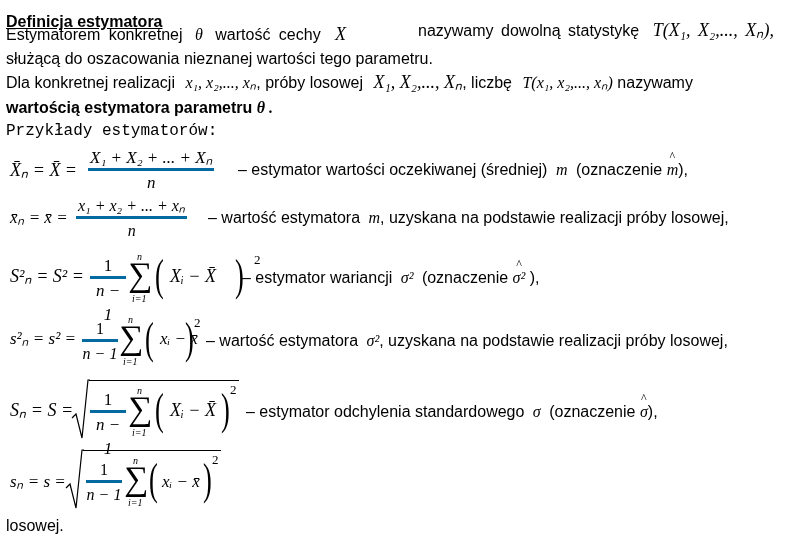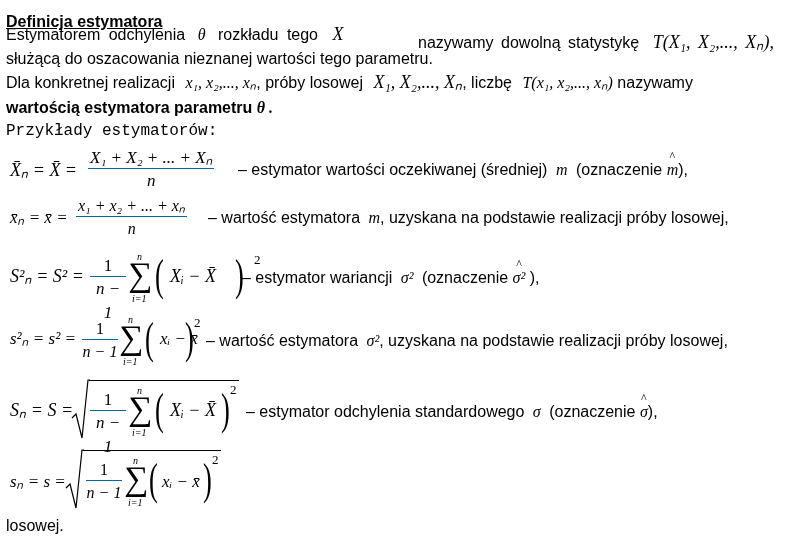--- a/index.html
+++ b/index.html
@@ -4,42 +4,42 @@
 <style>
   html, body { margin:0; padding:0; background:#ffffff; }
   body { width:790px; height:540px; overflow:hidden; position:relative;
          font-family:"Liberation Sans", sans-serif; color:#000; }
   .txt { position:absolute; font-size:16px; line-height:20px; white-space:nowrap; }
   .math { font-family:"Liberation Serif", serif; font-style:italic; }
   .mr { font-family:"Liberation Serif", serif; font-style:normal; }
   .title { font-weight:bold; text-decoration:underline; }
   .abs { position:absolute; }
   .frac { position:absolute; display:inline-block; text-align:center; }
-  .frac .num { display:block; padding:0 2px; border-bottom:1px solid #0369a1; line-height:20px; }
+  .frac .num { display:block; padding:0 2px; border-bottom:3px solid #0369a1; line-height:20px; }
   .frac .den { display:block; line-height:24px; }
   .hat { position:relative; display:inline-block; }
   .hatmark { position:absolute; left:50%; top:-14px; transform:translateX(-50%); font-size:12px; font-style:normal; }
   .sigma { position:absolute; font-family:"Liberation Serif", serif; font-size:34px; line-height:34px; font-style:normal; }
   .lim { position:absolute; font-family:"Liberation Serif", serif; font-size:10px; line-height:10px; font-style:italic; }
   .paren { position:absolute; font-family:"Liberation Serif", serif; font-size:44px; line-height:44px; font-weight:100; transform:scaleX(0.6); }
   .sqrt { position:absolute; border-top:1px solid #000; }
   .sqrtmark { position:absolute; }
 </style>
 </head>
 <body>
 
 <div class="txt title" style="left:6px;top:12px;">Definicja estymatora</div>
 
 <div class="txt" style="left:6px;top:24px;word-spacing:4px;">
-  <span>Estymatorem odchylenia</span>
+  <span>Estymatorem konkretnej</span>
   <span class="math" style="margin-left:4px">θ</span>
-  <span style="margin-left:4px">rozkładu tego</span>
+  <span style="margin-left:4px">wartość cechy</span>
   <span class="math" style="margin-left:6px;font-size:18px">X</span>
 </div>
-<div class="txt" style="left:418px;top:32px;word-spacing:3px;">
+<div class="txt" style="left:418px;top:20px;word-spacing:3px;">
   <span>nazywamy dowolną statystykę</span>
   <span class="math" style="margin-left:6px;font-size:18px">T(X₁, X₂,..., Xₙ),</span>
 </div>
 <div class="txt" style="left:6px;top:49px;text-align:right;">służącą do oszacowania nieznanej wartości tego parametru.</div>
 
 <div class="txt" style="left:6px;top:72px;">
   <span>Dla konkretnej realizacji</span>
   <span class="math" style="margin-left:6px">x₁, x₂,..., xₙ</span><span>, próby losowej</span>
   <span class="math" style="margin-left:6px;font-size:18px">X₁, X₂,..., Xₙ</span><span>, liczbę</span>
   <span class="math" style="margin-left:6px;font-size:16px">T(x₁, x₂,..., xₙ)</span>

